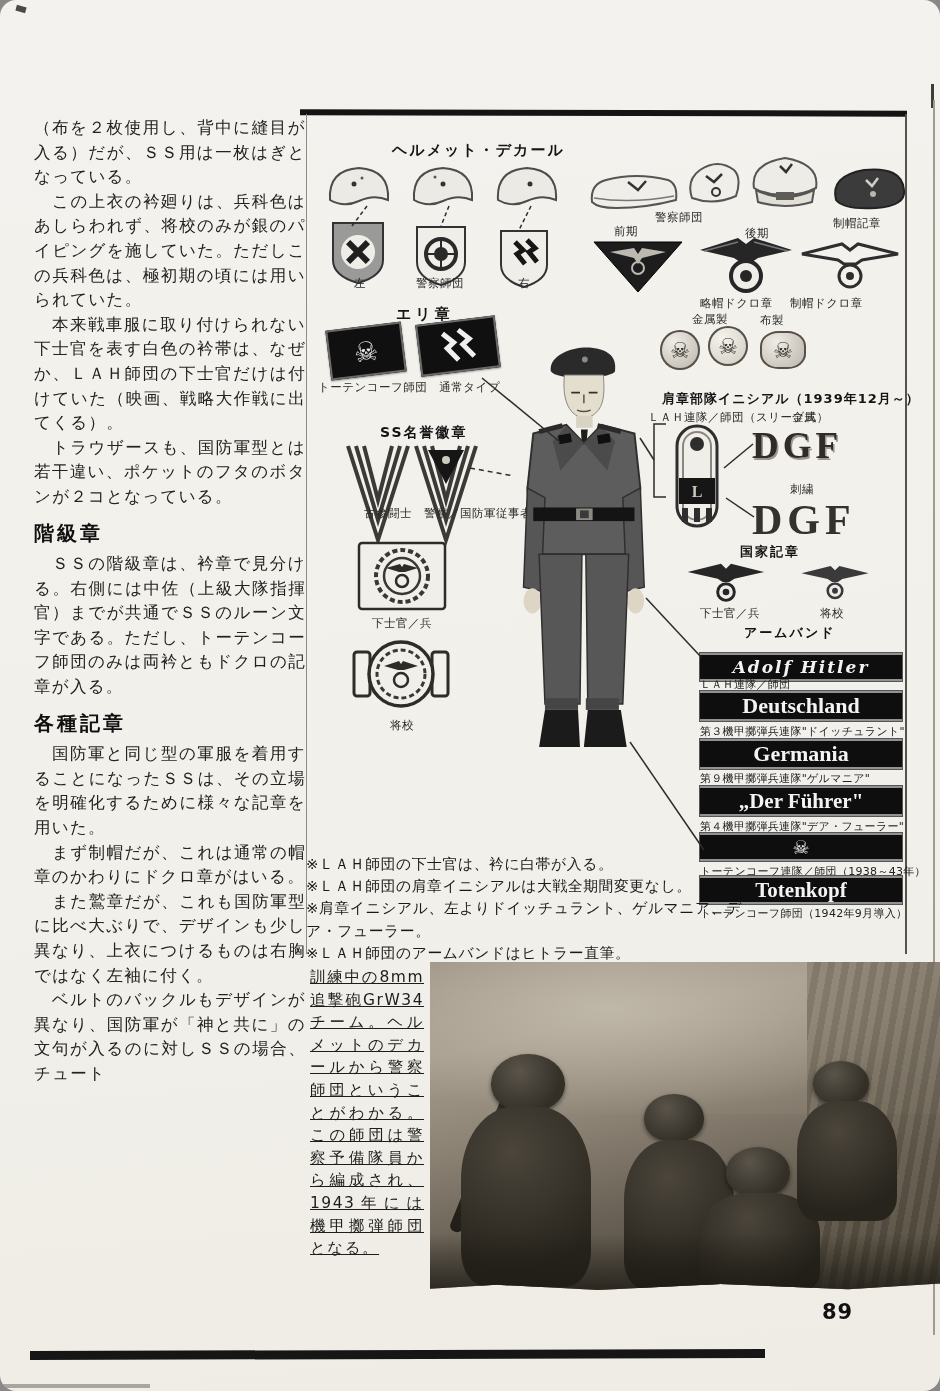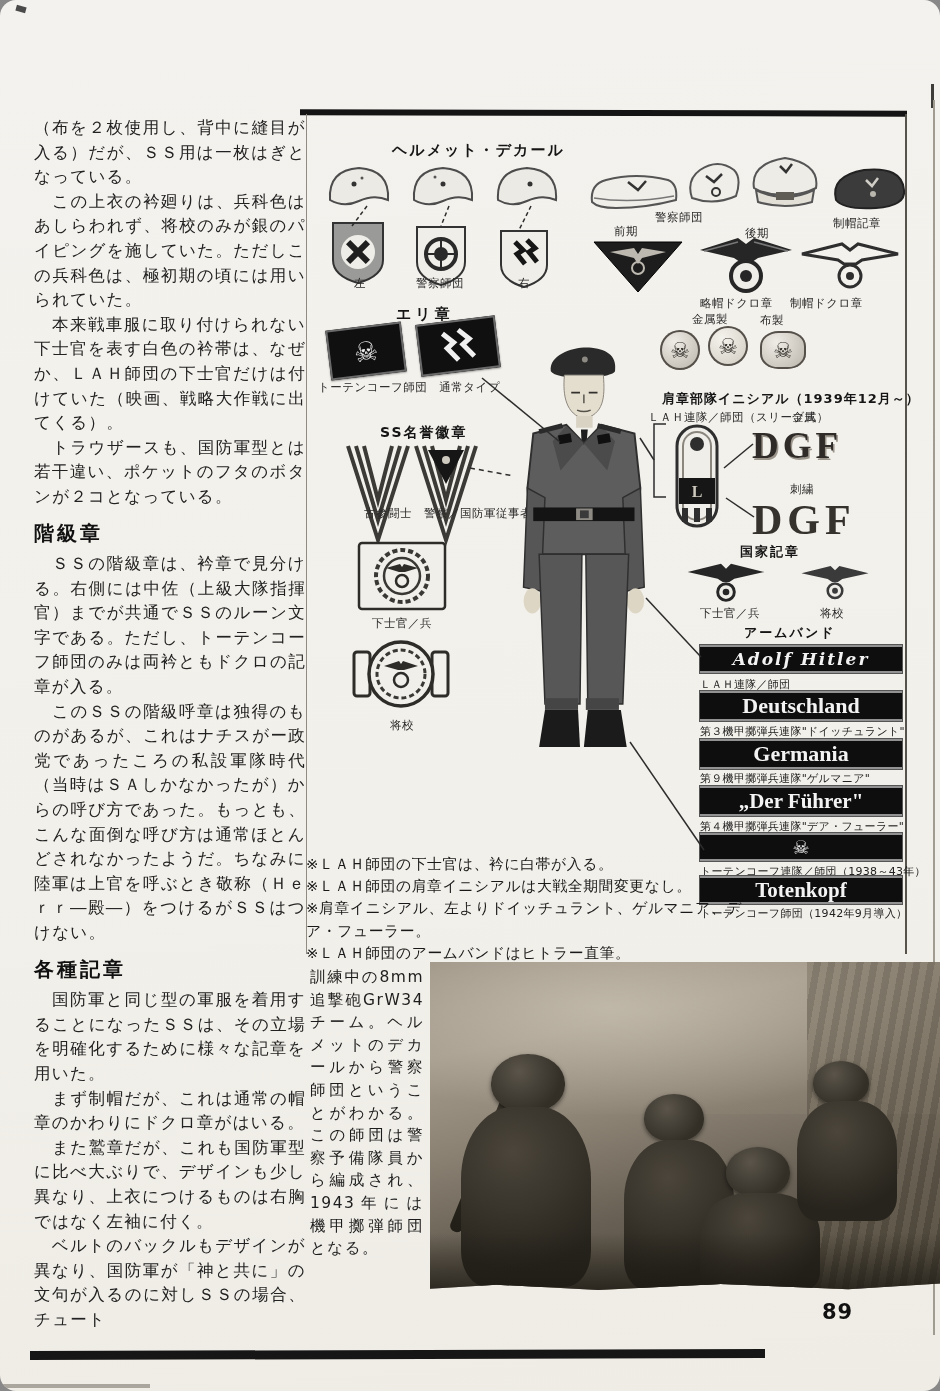--- a/index.html
+++ b/index.html
@@ -7,21 +7,21 @@
   .abs{position:absolute;}
   .body-text{font-size:16.5px;line-height:24.6px;letter-spacing:1.25px;text-align:justify;color:#222;}
   .body-text p{margin:0;}
   .sec-h{font-size:20px;font-weight:bold;letter-spacing:3px;margin:11px 0 7px 0;color:#111;}
   .dg-title{font-size:15px;font-weight:bold;letter-spacing:2px;color:#151515;}
   .dg-title-sm{font-size:13px;font-weight:bold;letter-spacing:1px;color:#151515;}
   .lbl{font-size:11.5px;letter-spacing:.5px;color:#2a2a2a;white-space:nowrap;}
   .patch{background:#101010;box-shadow:inset 0 0 0 2px #6a6a6a, 0 1px 2px rgba(0,0,0,.4);display:flex;align-items:center;justify-content:center;color:#eee;}
   .band{background:#0e0e0e;color:#f3f3f3;display:flex;align-items:center;justify-content:center;box-shadow:inset 0 2px 0 rgba(255,255,255,.55), inset 0 -2px 0 rgba(255,255,255,.55), 0 0 0 1px #555;}
   .frak{font-family:"Liberation Serif","DejaVu Serif",serif;font-weight:bold;}
-  .script{font-family:"DejaVu Serif","Liberation Serif",serif;font-style:italic;font-weight:bold;letter-spacing:2px;}
+  .script{font-family:"DejaVu Serif","Liberation Serif",serif;font-style:italic;font-weight:bold;letter-spacing:2px;margin-top:8px;}
   .band-label{font-size:11px;letter-spacing:.3px;color:#222;white-space:nowrap;}
   .foot{font-size:14.8px;line-height:22.2px;letter-spacing:.6px;color:#191919;}
   .foot p{margin:0;}
   .caption{font-size:15.5px;line-height:22.6px;letter-spacing:1.5px;text-align:justify;color:#1d1d1d;}
   .pagenum{font-size:21px;font-weight:bold;font-family:"DejaVu Sans",sans-serif;color:#111;letter-spacing:1px;}
   .dgf-metal{font-family:"Liberation Serif","DejaVu Serif",serif;font-weight:bold;font-size:37px;letter-spacing:4px;color:#2e2b28;text-shadow:1.5px 1.5px 0 #9b958c;}
   .dgf-emb{font-family:"Liberation Serif","DejaVu Serif",serif;font-weight:bold;font-size:42px;letter-spacing:5px;color:#35322e;}
   .skullchip{width:40px;height:40px;border-radius:50%;background:radial-gradient(circle at 35% 30%,#efece6,#b7b2a7);box-shadow:inset 0 0 0 2px #55504a;display:flex;align-items:center;justify-content:center;font-size:22px;color:#2d2a26;}
   .photo{background:linear-gradient(168deg,#998f81 0%,#a79d8f 22%,#8a8173 45%,#675f53 68%,#474135 100%);box-shadow:0 0 0 1px #6d675c;clip-path:polygon(0 0,100% 0,100% 97.4%,82% 99.2%,57% 97.6%,33% 99.4%,13% 97.8%,0 99%);}
   .ph-helmet{position:absolute;border-radius:50% 50% 46% 46%;background:radial-gradient(circle at 38% 30%,#5a544a,#332f27 70%);box-shadow:0 2px 4px rgba(0,0,0,.5);}
@@ -43,21 +43,20 @@
   <div class="abs" style="left:306px;top:114px;width:1px;height:840px;background:#8f8b83;"></div>
   <div class="abs" style="left:905px;top:114px;width:2px;height:840px;background:#56534c;"></div>
 
   <div class="abs body-text" style="left:34px;top:116px;width:272px;">
     <p>（布を２枚使用し、背中に縫目が入る）だが、ＳＳ用は一枚はぎとなっている。</p>
     <p>　この上衣の衿廻りは、兵科色はあしらわれず、将校のみが銀のパイピングを施していた。ただしこの兵科色は、極初期の頃には用いられていた。</p>
     <p>　本来戦車服に取り付けられない下士官を表す白色の衿帯は、なぜか、ＬＡＨ師団の下士官だけは付けていた（映画、戦略大作戦に出てくる）。</p>
     <p>　トラウザースも、国防軍型とは若干違い、ポケットのフタのボタンが２コとなっている。</p>
     <h2 class="sec-h">階級章</h2>
     <p>　ＳＳの階級章は、衿章で見分ける。右側には中佐（上級大隊指揮官）までが共通でＳＳのルーン文字である。ただし、トーテンコーフ師団のみは両衿ともドクロの記章が入る。</p>
-    <p>　このＳＳの階級呼章は独得のものがあるが、これはナチスがー政党であったころの私設軍隊時代（当時はＳＡしかなかったが）からの呼び方であった。もっとも、こんな面倒な呼び方は通常ほとんどされなかったようだ。ちなみに陸軍は上官を呼ぶとき敬称（Ｈｅｒｒ―殿―）をつけるがＳＳはつけない。</p>
     <h2 class="sec-h">各種記章</h2>
     <p>　国防軍と同じ型の軍服を着用することになったＳＳは、その立場を明確化するために様々な記章を用いた。</p>
     <p>　まず制帽だが、これは通常の帽章のかわりにドクロ章がはいる。</p>
     <p>　また鷲章だが、これも国防軍型に比べ大ぶりで、デザインも少し異なり、上衣につけるものは右胸ではなく左袖に付く。</p>
     <p>　ベルトのバックルもデザインが異なり、国防軍が「神と共に」の文句が入るのに対しＳＳの場合、チュート</p>
   </div>
 
   <div class="abs dg-title" style="left:392px;top:141px;">ヘルメット・デカール</div>
 
   <svg class="abs" style="left:322px;top:160px;" width="74" height="52" viewBox="0 0 74 52">
@@ -293,21 +292,21 @@
     </g>
   </svg>
 
   <div class="abs foot" style="left:306px;top:853px;width:438px;">
     <p>※ＬＡＨ師団の下士官は、衿に白帯が入る。</p>
     <p>※ＬＡＨ師団の肩章イニシアルは大戦全期間変更なし。</p>
     <p>※肩章イニシアル、左よりドイッチュラント、ゲルマニア、デア・フューラー。</p>
     <p>※ＬＡＨ師団のアームバンドはヒトラー直筆。</p>
   </div>
 
-  <div class="abs caption" style="left:310px;top:966px;width:114px;">訓練中の8mm追撃砲GrW34チーム。ヘルメットのデカールから警察師団ということがわかる。この師団は警察予備隊員から編成され、1943年には機甲擲弾師団となる。</div>
+  <div class="abs caption" style="left:310px;top:966px;width:114px;text-decoration:underline;">訓練中の8mm追撃砲GrW34チーム。ヘルメットのデカールから警察師団ということがわかる。この師団は警察予備隊員から編成され、1943年には機甲擲弾師団となる。</div>
 
   <div class="abs photo" style="left:430px;top:962px;width:510px;height:330px;">
     <div class="abs" style="left:0;top:0;width:100%;height:46%;background:radial-gradient(ellipse at 35% 30%,rgba(196,188,172,.85),rgba(150,141,125,.2) 70%);"></div>
     <div class="abs" style="right:0;top:0;width:26%;height:100%;background:repeating-linear-gradient(100deg,rgba(110,101,85,.55) 0 7px,rgba(70,63,50,.55) 7px 14px);opacity:.75;"></div>
     <div class="abs" style="left:9%;top:38%;width:13px;height:150px;background:linear-gradient(#3a362c,#211e17);transform:rotate(22deg);border-radius:6px;"></div>
     <div class="ph-helmet" style="left:12%;top:28%;width:74px;height:58px;"></div>
     <div class="ph-body" style="left:6%;top:44%;width:130px;height:180px;"></div>
     <div class="ph-helmet" style="left:42%;top:40%;width:60px;height:48px;"></div>
     <div class="ph-body" style="left:38%;top:54%;width:110px;height:150px;"></div>
     <div class="ph-helmet" style="left:58%;top:56%;width:64px;height:50px;"></div>

